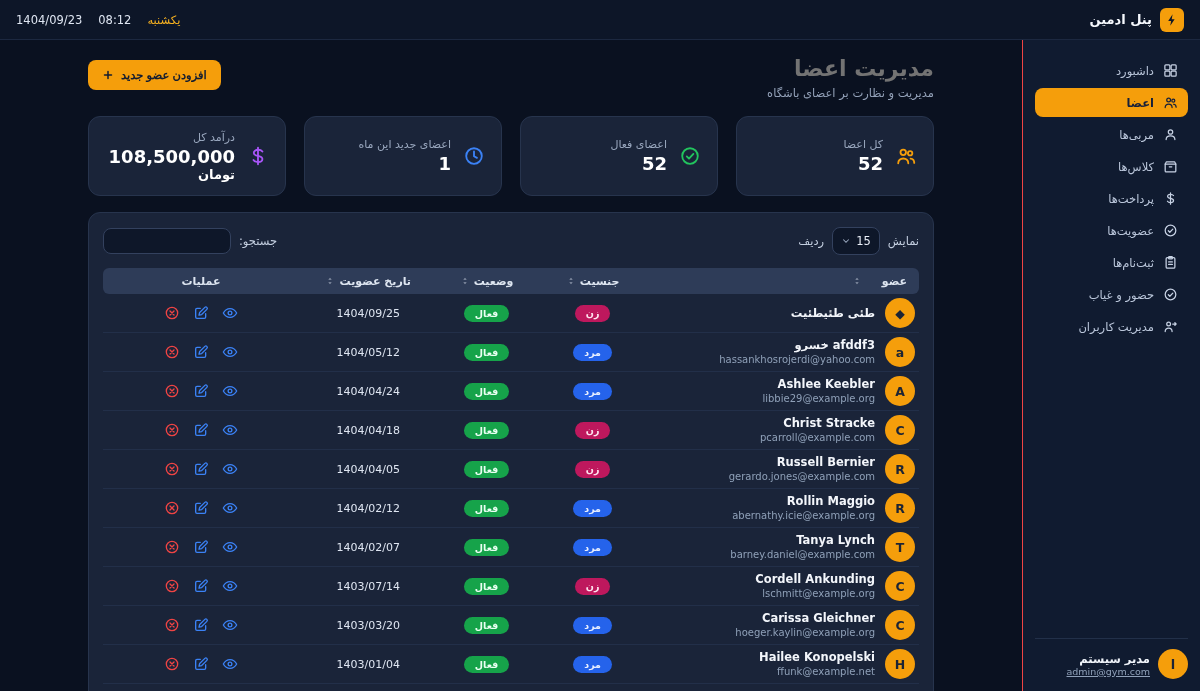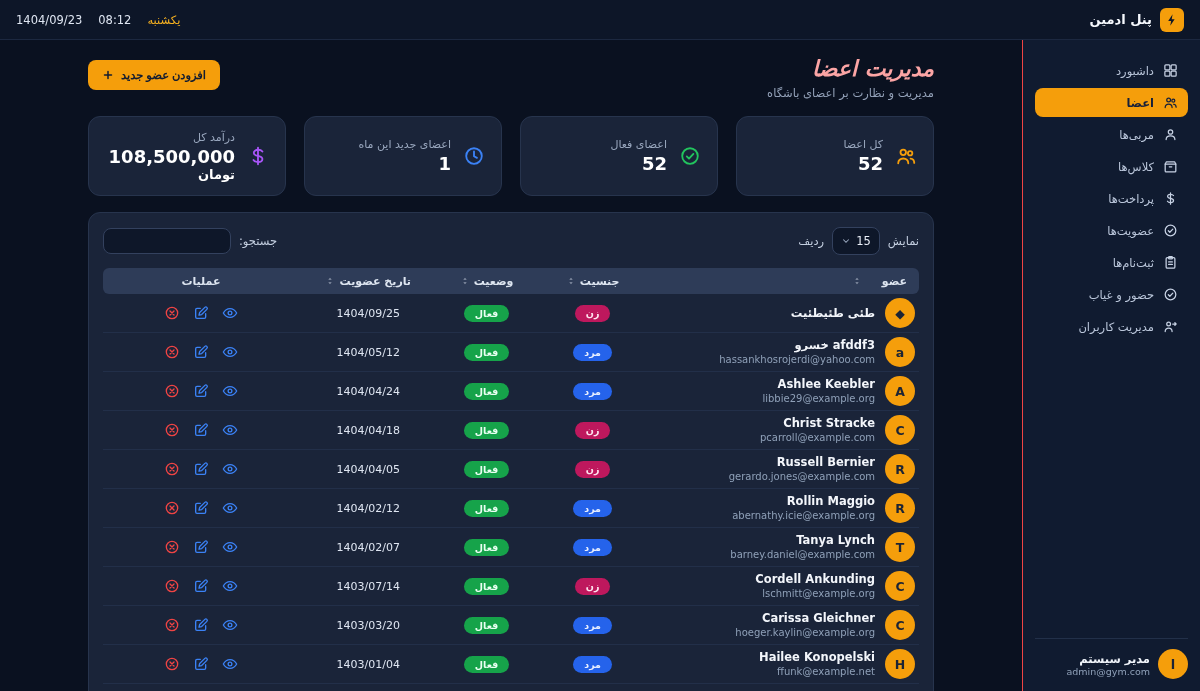--- a/index.html
+++ b/index.html
@@ -21,28 +21,28 @@
   .shell { display: flex; height: 651px; }
   .sidebar { width: 178px; background: #101b30; border-left: 1px solid #ef4444; display: flex; flex-direction: column; padding: 16px 12px 12px; }
   .nav { flex: 1; display: flex; flex-direction: column; gap: 3px; }
   .side-item { height: 29px; display: flex; align-items: center; gap: 9px; padding: 0 10px; border-radius: 8px; font-size: 11.5px; color: #bac6da; cursor: pointer; }
   .side-item .ic { width: 15px; height: 15px; color: #c7d2e4; }
   .side-item.active { background: #f59e0b; color: #16203a; font-weight: bold; }
   .side-item.active .ic { color: #16203a; }
   .side-user { border-top: 1px solid #223049; margin-top: 10px; padding-top: 10px; display: flex; align-items: center; gap: 8px; }
   .side-avatar { width: 30px; height: 30px; border-radius: 50%; background: #f59e0b; color: #1c2435; font-weight: bold; font-size: 13px; display: flex; align-items: center; justify-content: center; flex: none; }
   .side-user-name { font-size: 11.5px; font-weight: bold; color: #f0f4fa; }
-  .side-user-email { font-size: 9.5px; color: #8fa0b8; }
+  .side-user-email { font-size: 9.5px; color: #8fa0b8; text-decoration: underline; }
 
   
   .main { flex: 1; padding: 16px 88px 0; overflow: hidden; height: 651px; }
   .page-head { display: flex; justify-content: space-between; align-items: flex-start; }
-  .page-title { font-size: 22px; font-weight: bold; color: #fca5a5; font-style: italic; }
+  .page-title { font-size: 22px; font-weight: bold; color: #737373; }
   .page-sub { font-size: 11.5px; color: #93a1b8; margin-top: 5px; }
-  .add-btn { margin-top: 4px; height: 30px; background: #f59e0b; color: #141d30; border: none; border-radius: 8px; font-weight: bold; font-size: 11.5px; display: flex; align-items: center; gap: 7px; padding: 0 14px; font-family: Liberation Serif, serif; cursor: pointer; }
+  .add-btn { margin-top: 4px; height: 30px; background: #f59e0b; color: #141d30; border: none; border-radius: 8px; font-weight: bold; font-size: 11.5px; display: flex; align-items: center; gap: 7px; padding: 0 14px; font-family: Liberation Sans, sans-serif; cursor: pointer; }
   .add-btn .ic { width: 12px; height: 12px; }
 
   
   .stats { display: flex; gap: 18px; margin-top: 16px; }
   .stat-card { flex: 1; height: 80px; background: #1a2439; border: 1px solid #27344d; border-radius: 12px; padding: 10px 16px; display: flex; align-items: center; gap: 12px; }
   .stat-ic { width: 22px; height: 22px; }
   .stat-label { font-size: 11px; color: #9aa8bf; }
   .stat-value { font-size: 18px; font-weight: bold; color: #ffffff; margin-top: 2px; }
   .stat-unit { font-size: 13px; font-weight: bold; color: #fff; }
 

